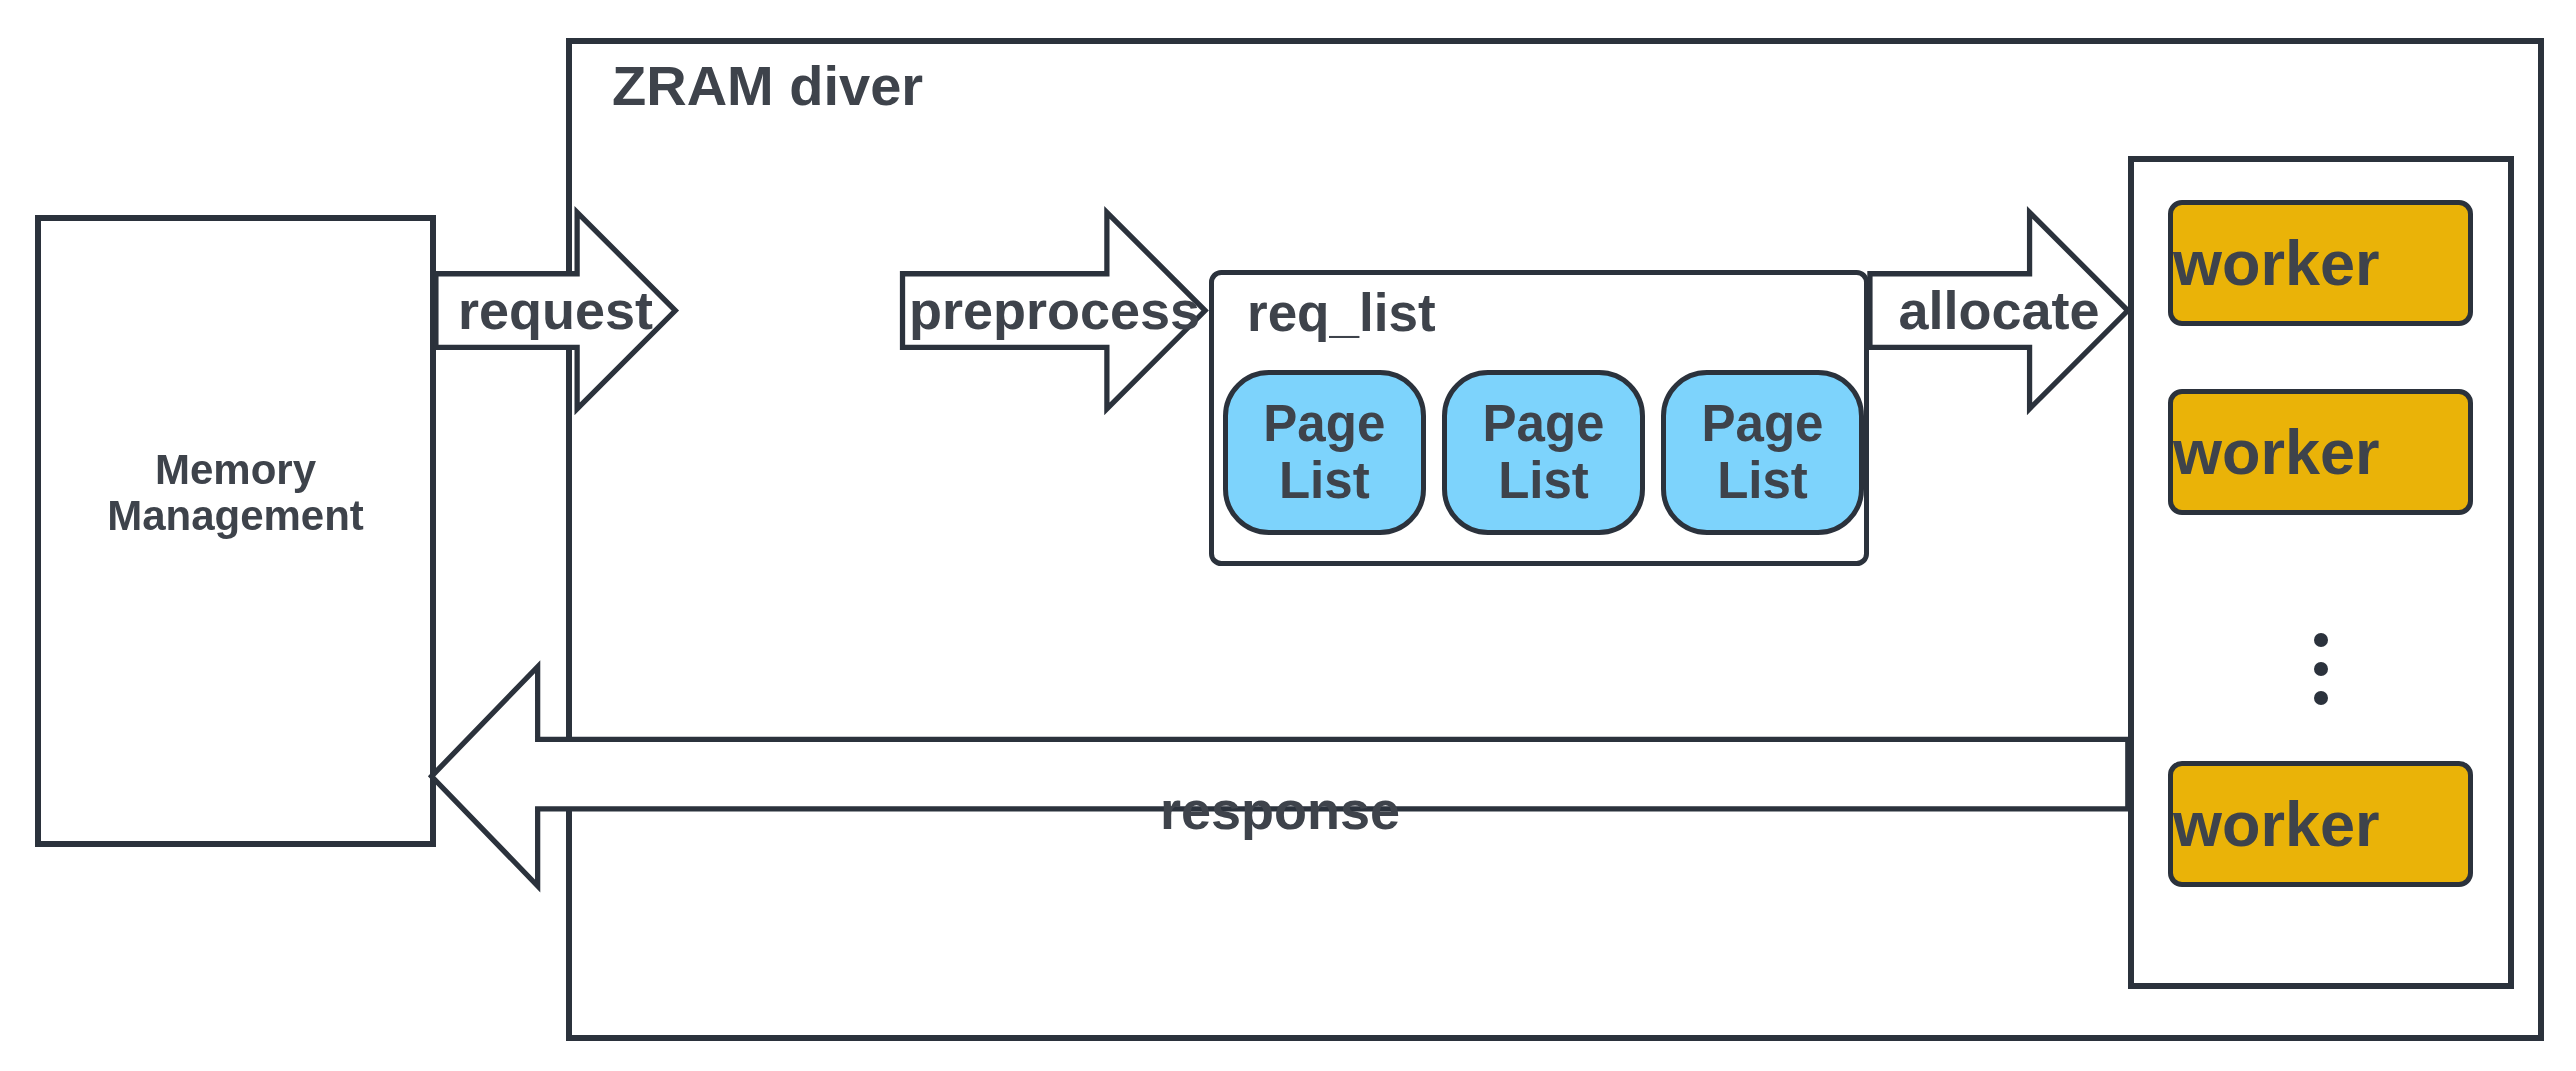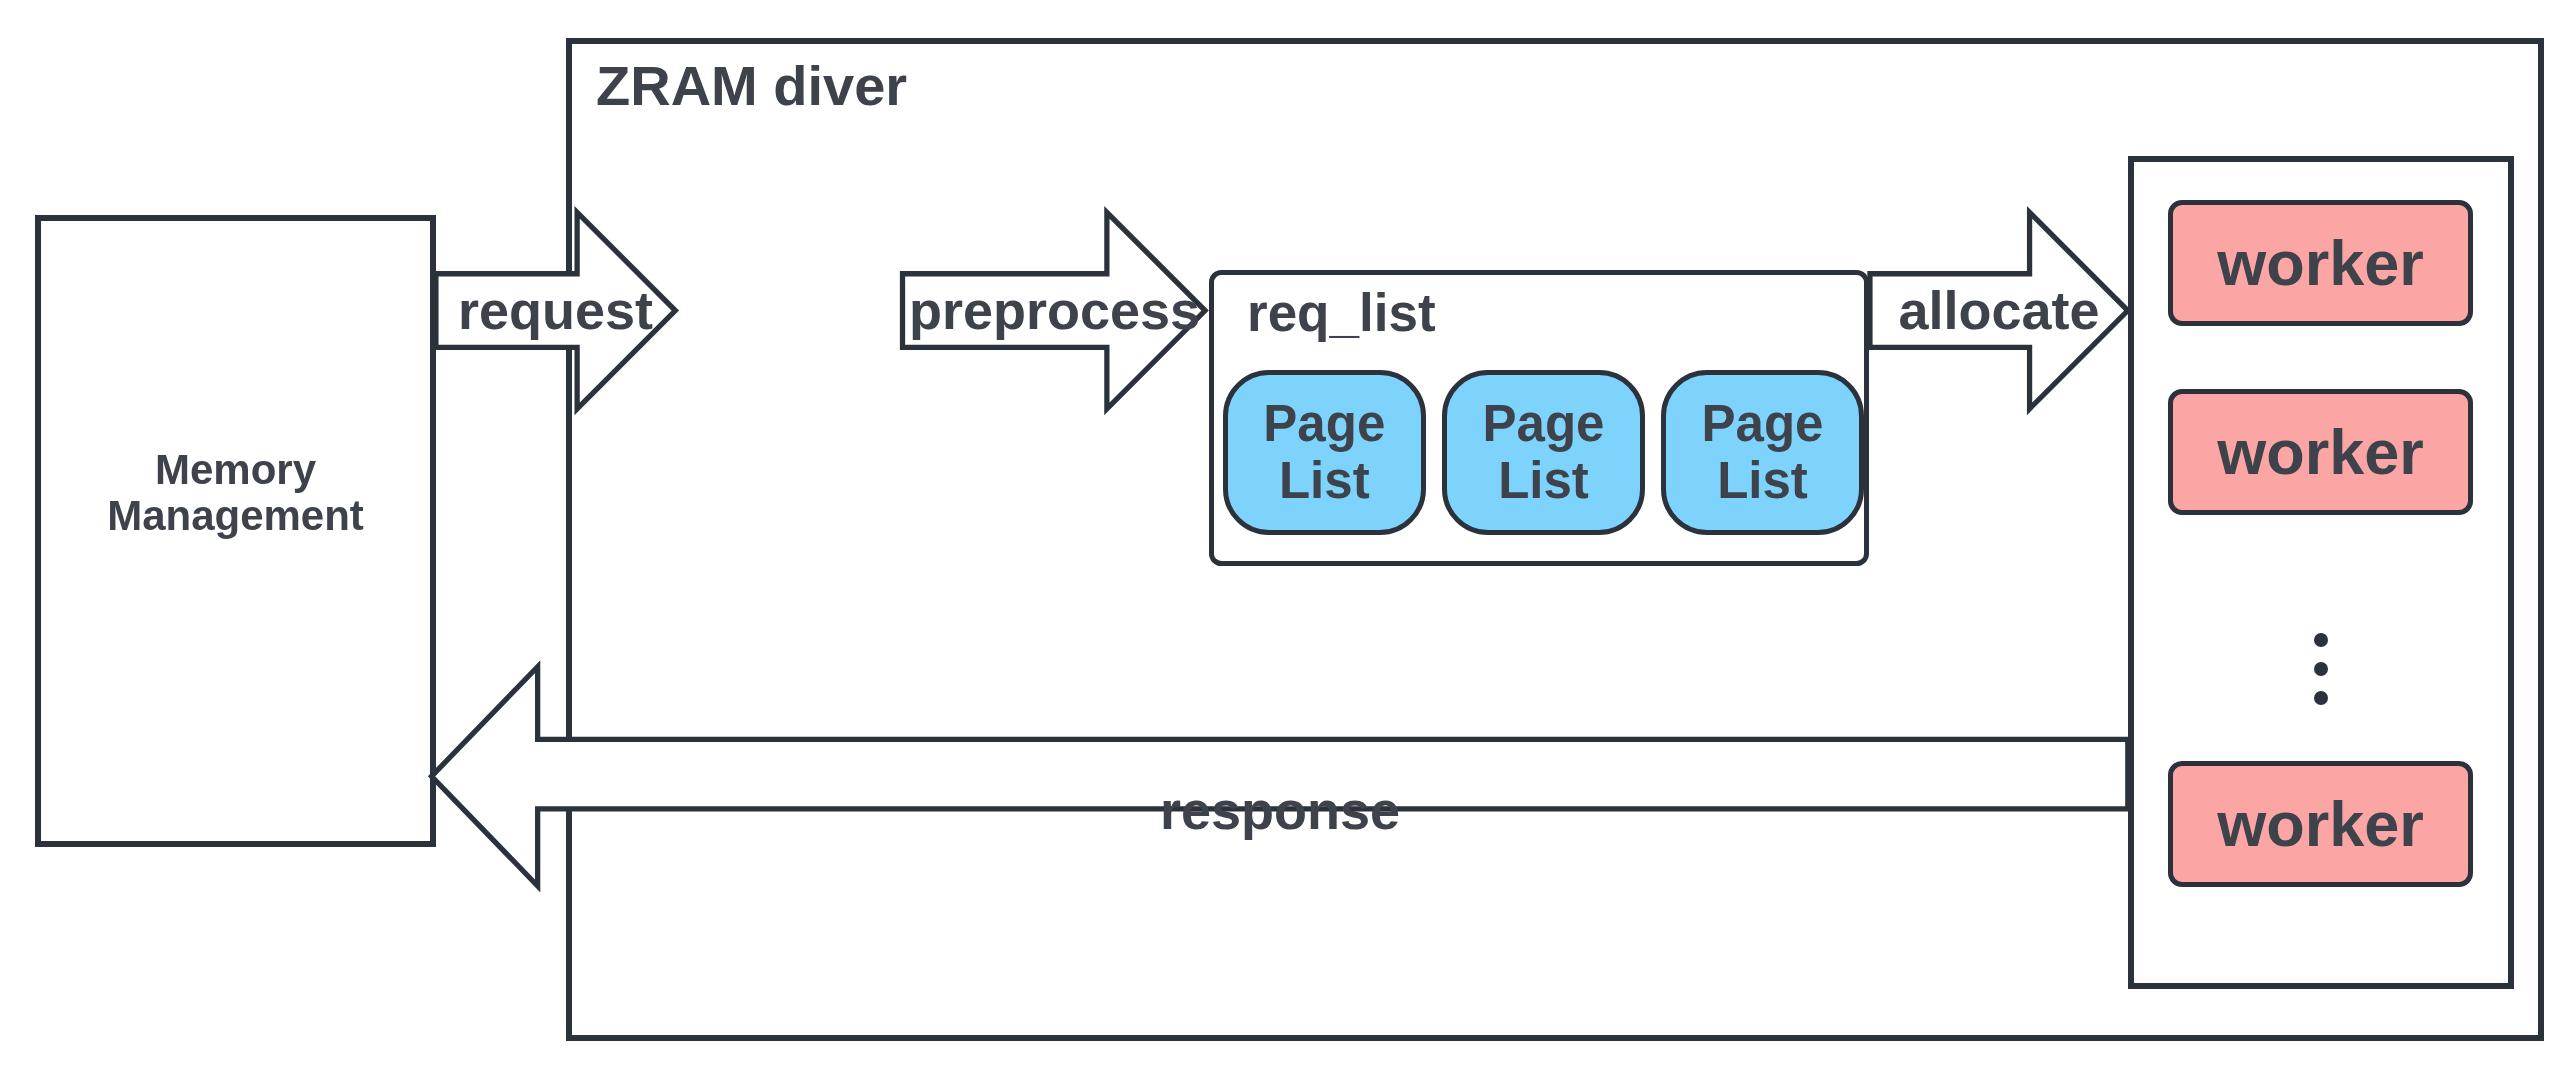--- a/index.html
+++ b/index.html
@@ -28,21 +28,21 @@
     text-align: center;
     line-height: 1.08;
   }
   
   .mm-box { left: 35px; top: 215px; width: 401px; height: 632px;
             display: flex; align-items: center; justify-content: center;
             padding: 0 3.5px 77px 3.5px; }
   .mm-box .label { font-size: 42px; }
   
   .zram-box { left: 566px; top: 38px; width: 1978px; height: 1003px; }
-  .zram-title { position: absolute; left: 24px; top: 10.5px;
+  .zram-title { position: absolute; left: 40px; top: 10.5px;
                 font-size: 56px; font-weight: bold; color: #3e434b;
                 white-space: nowrap; line-height: 1.1; }
   
   .main-thread-box { left: 675px; top: 239px; width: 227px; height: 433px;
                      border-width: 5.3px;
                      display: flex; align-items: center; justify-content: center; }
   .main-thread-box .label { font-size: 54px; }
   
   .req-list-box { left: 1209px; top: 270px; width: 660px; height: 296px;
                   border-width: 5.3px; border-radius: 12.3px; }
@@ -53,23 +53,23 @@
               background: #7dd3fc; border: 5.3px solid #2b323c; border-radius: 46px;
               box-sizing: border-box;
               display: flex; align-items: center; justify-content: center; }
   .page-box .label { font-size: 51px; line-height: 1.1; }
   .page-1 { left: 8.8px; }
   .page-2 { left: 228px; }
   .page-3 { left: 447px; }
   
   .workers-box { left: 2128px; top: 156px; width: 386px; height: 833px; }
   .worker-box { position: absolute; left: 34px; width: 305px; height: 126px;
-                background: #fca5a5; border: 5.3px solid #2b323c; border-radius: 14px;
+                background: #eab308; border: 5.3px solid #2b323c; border-radius: 14px;
                 box-sizing: border-box;
-                display: flex; align-items: center; justify-content: center; }
+                display: flex; align-items: center; }
   .worker-box .label { font-size: 63px; }
   .worker-1 { top: 38px; }
   .worker-2 { top: 227px; }
   .worker-3 { top: 599px; }
   .workers-ellipsis { position: absolute; left: 0; right: 0; top: 471px;
                       display: flex; flex-direction: column; align-items: center;
                       gap: 15px; }
   .workers-ellipsis .dot { width: 14px; height: 14px; border-radius: 50%;
                            background: #2b323c; }
   

